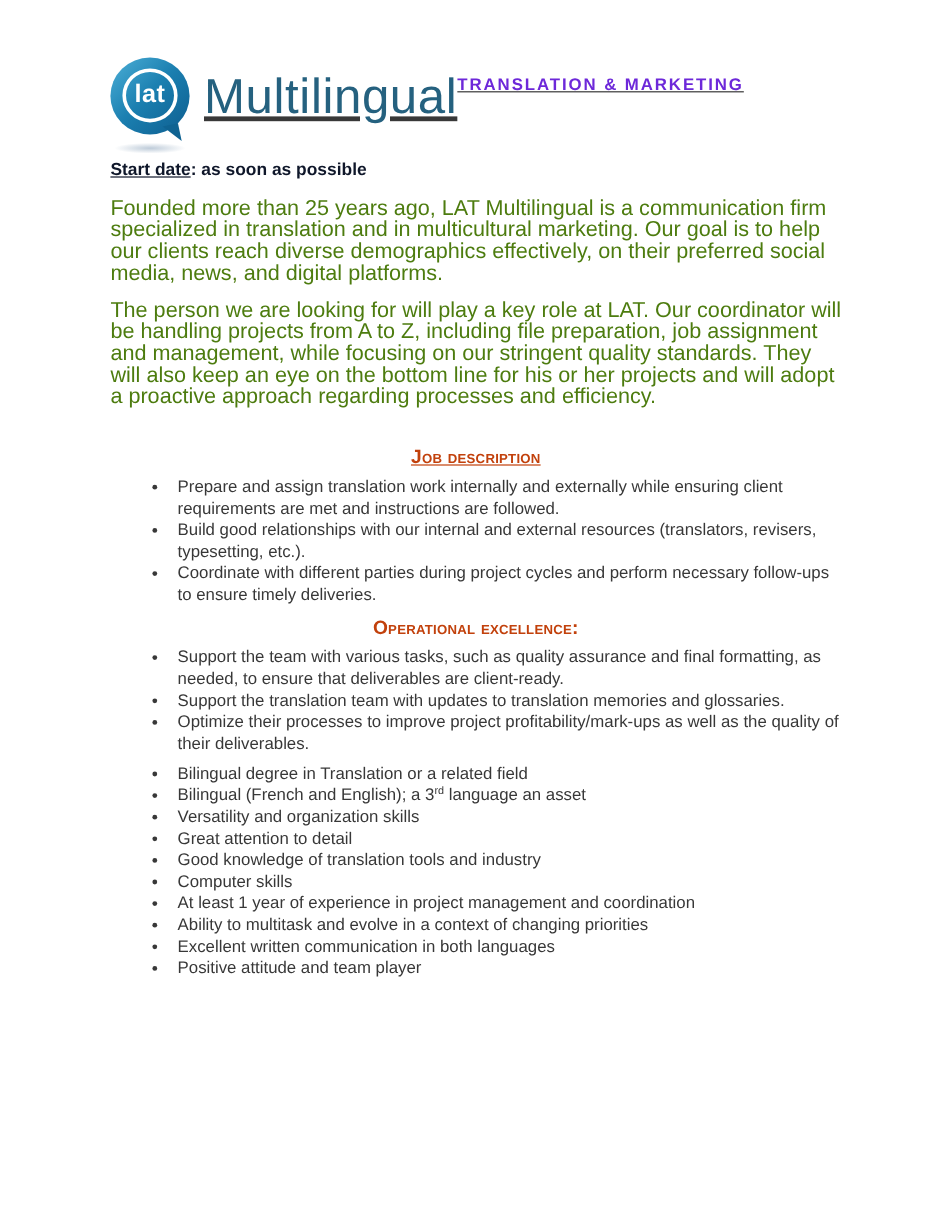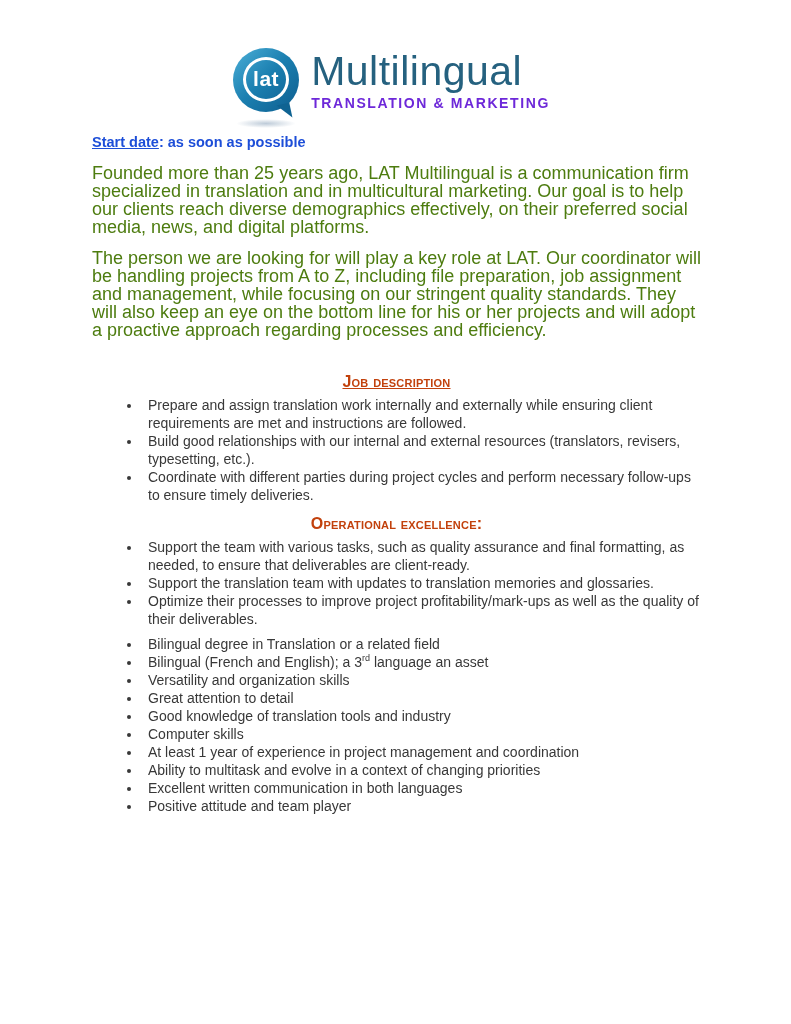--- a/index.html
+++ b/index.html
@@ -13,21 +13,20 @@
     width: 791px;
     min-height: 1024px;
     background: #ffffff;
     padding: 48px 90px 40px 92px;
   }
 
   
   .logo-row {
     display: flex;
     align-items: center;
-    justify-content: center;
     gap: 12px;
     margin-bottom: 22px;
     padding-right: 10px;
   }
   .logo-bubble {
     position: relative;
     width: 66px;
     height: 64px;
     border-radius: 50%;
     background: linear-gradient(135deg, #4db0d8 0%, #1b7fb0 48%, #0d5d8f 100%);
@@ -61,21 +60,21 @@
   }
   .logo-shadow {
     position: absolute;
     left: 3px;
     bottom: -16px;
     width: 60px;
     height: 9px;
     border-radius: 50%;
     background: radial-gradient(ellipse at center, rgba(110,140,170,0.45) 0%, rgba(110,140,170,0.0) 70%);
   }
-  .logo-wordmark { display: flex; flex-direction: column; }
+  .logo-wordmark { display: flex; flex-direction: row; text-decoration: underline; }
   .logo-brand {
     font-size: 41px;
     line-height: 42px;
     color: #25617f;
     font-weight: 500;
     letter-spacing: 0.5px;
   }
   .logo-tagline {
     font-size: 14px;
     color: #6d28d9;
@@ -88,21 +87,21 @@
   .doc-title {
     font-size: 14.5px;
     font-weight: bold;
     color: #262626;
     text-decoration: underline;
     margin-top: 24px;
   }
   .start-date {
     font-size: 14.5px;
     font-weight: bold;
-    color: #1d4ed8;
+    color: #0f172a;
     margin-top: 14px;
   }
   .start-date .sd-label { text-decoration: underline; }
 
   p.body-text {
     font-size: 18px;
     line-height: 18px;
     margin-top: 14px;
     color: #4d7c0f;
   }

